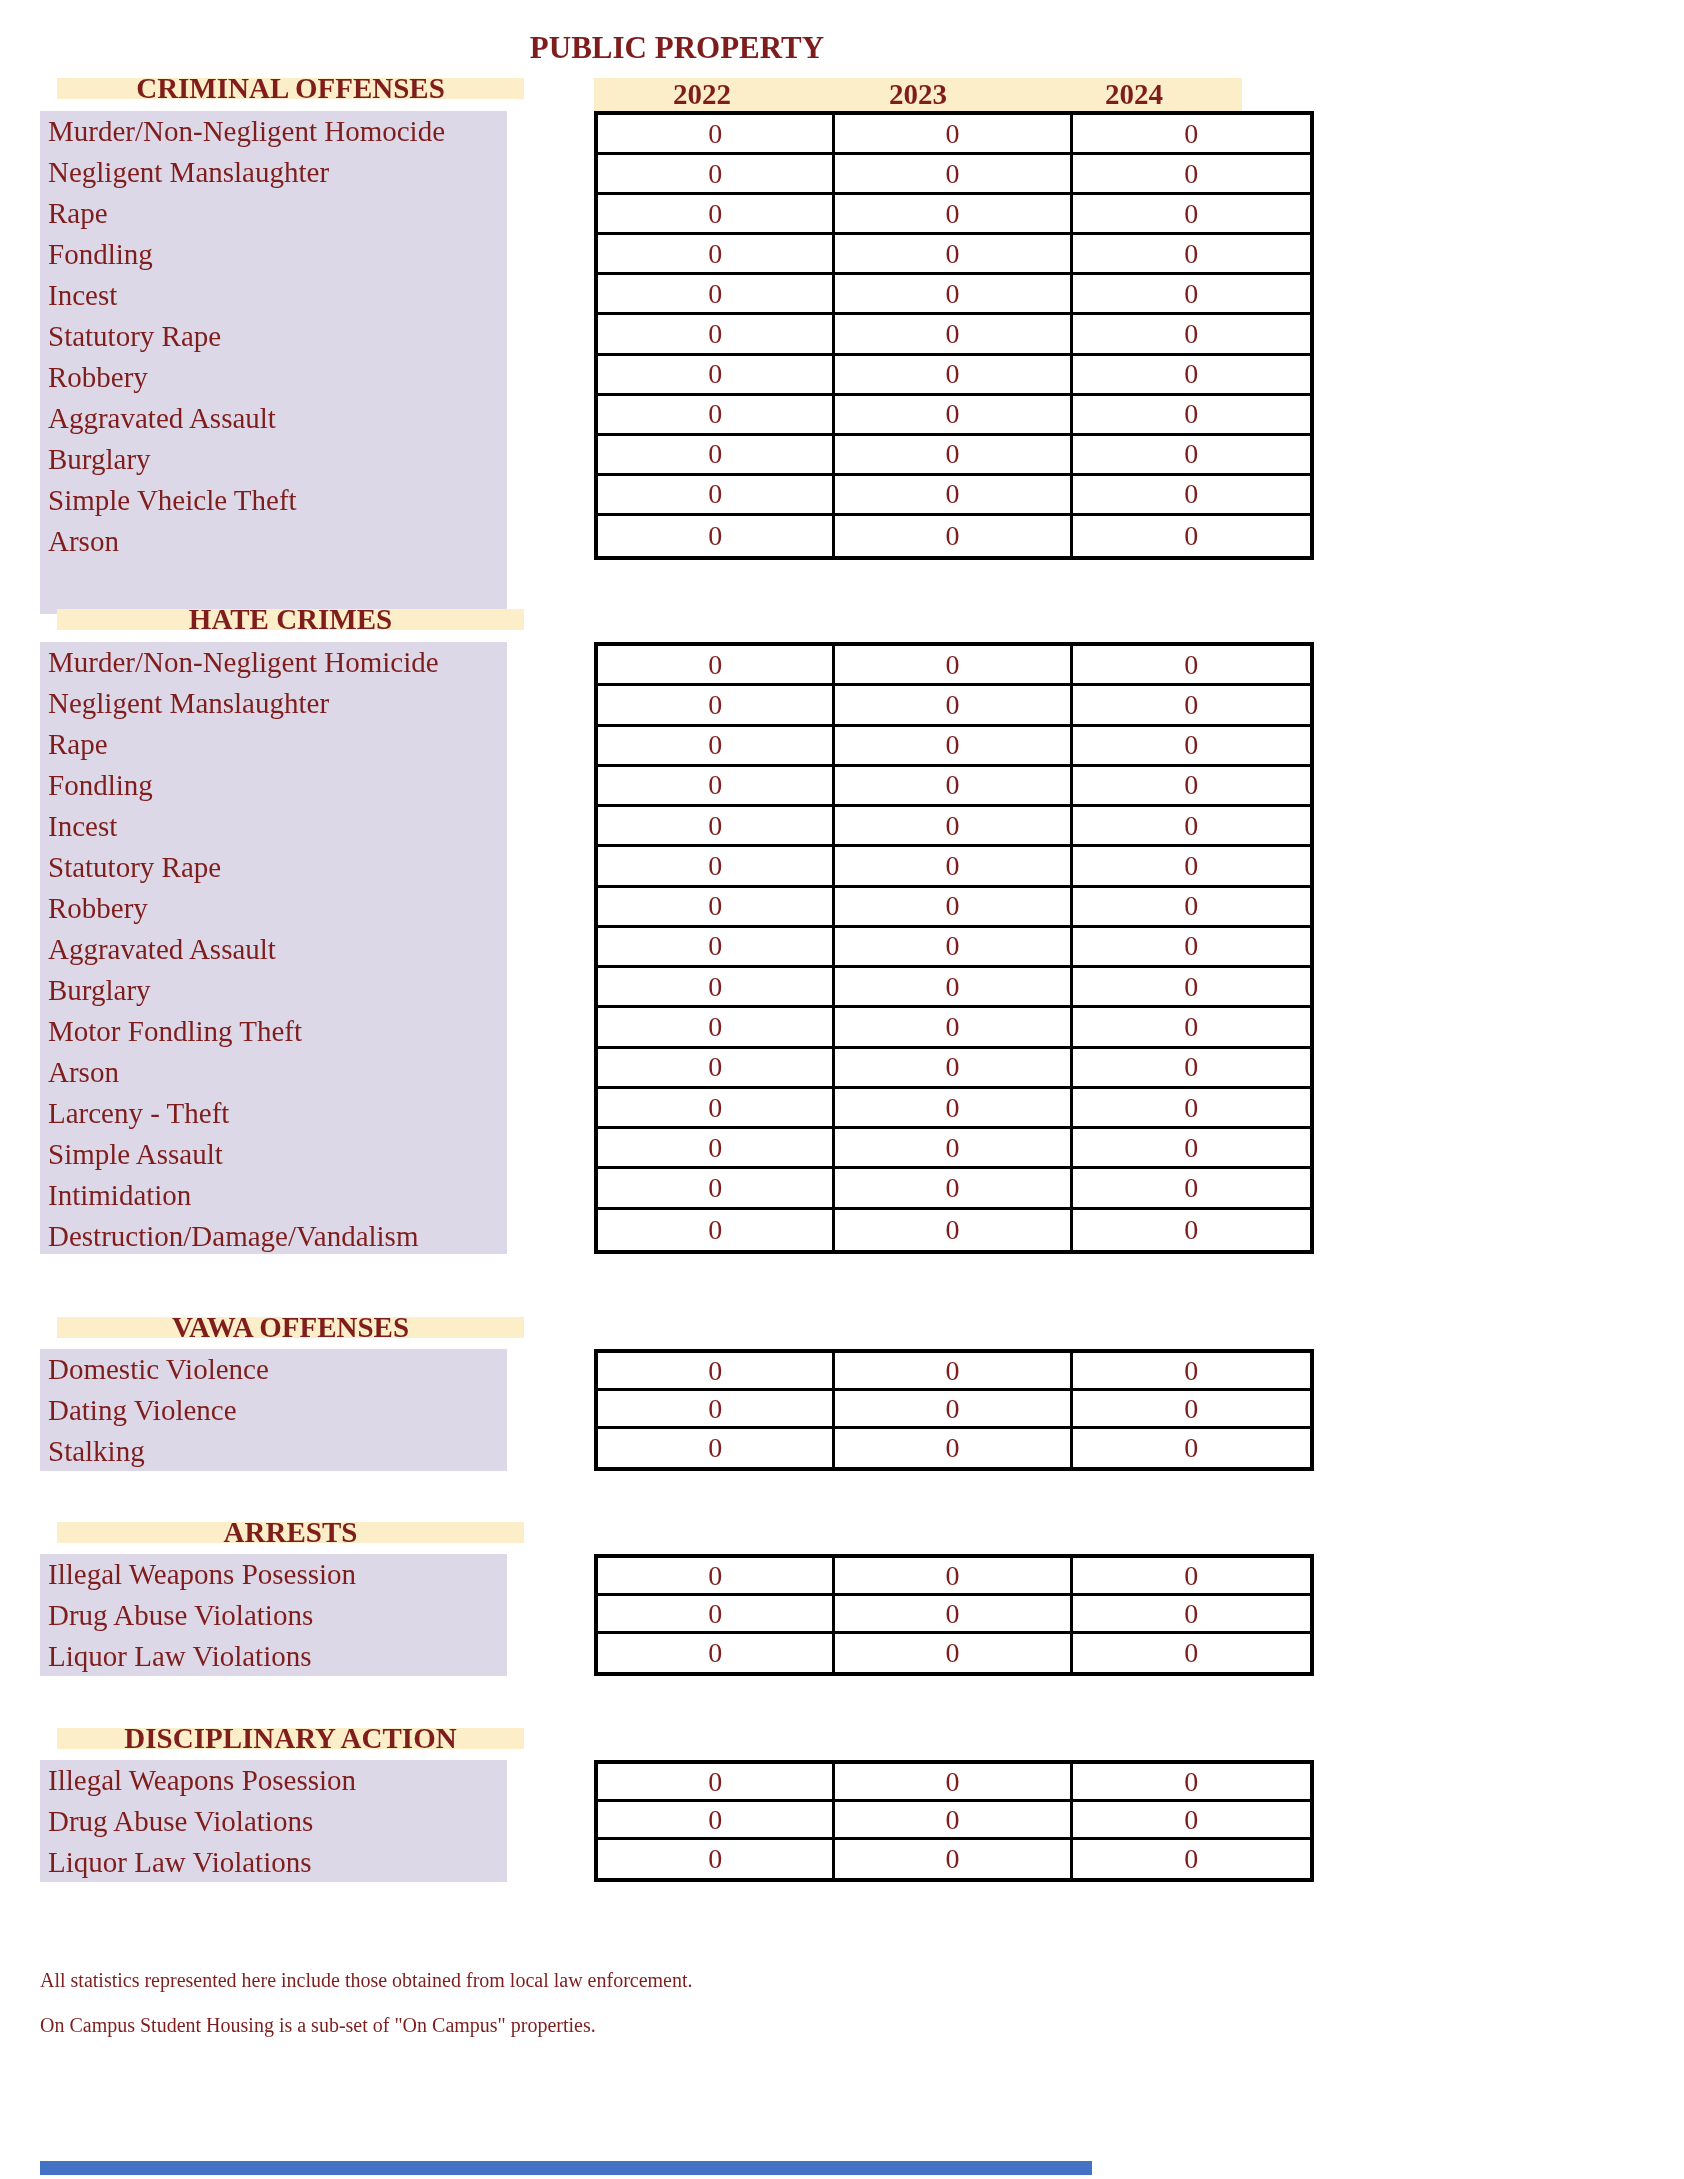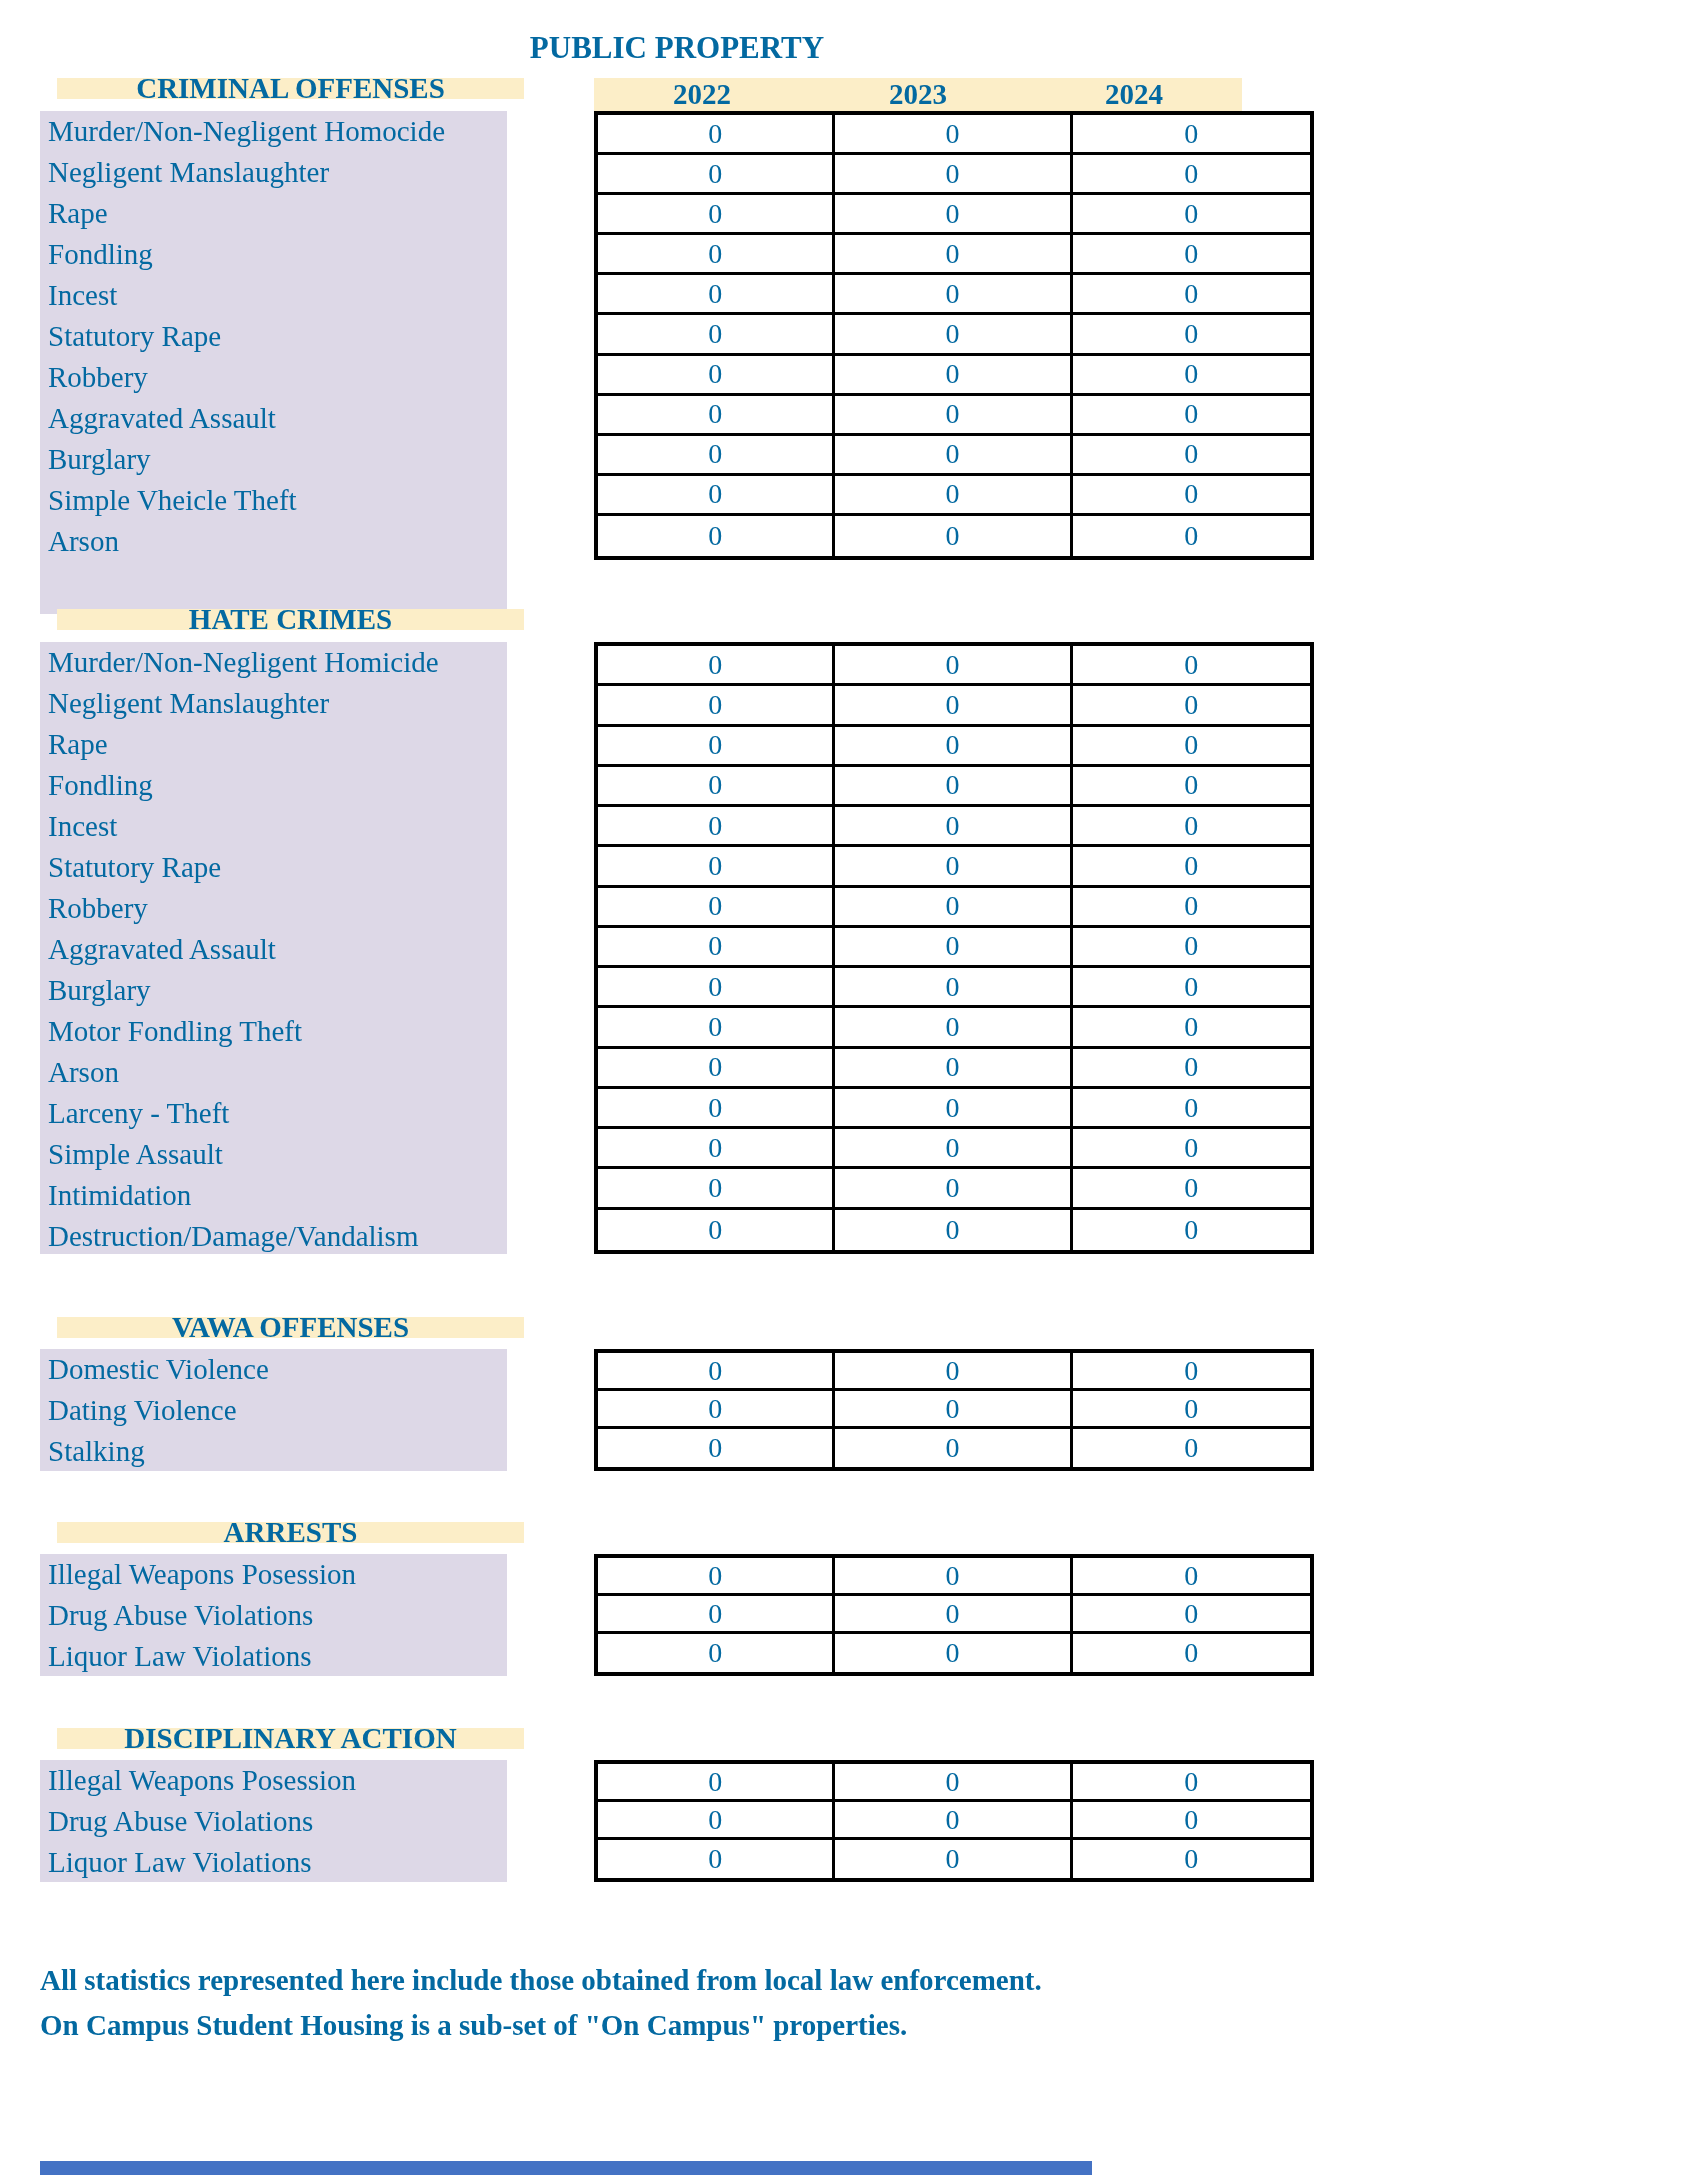--- a/index.html
+++ b/index.html
@@ -1,21 +1,21 @@
 <!DOCTYPE html>
 <html style="--section-header-bg: #FCEEC8; --row-label-bg: #DDD8E7; --grid-border: #000000; --accent-bar: #4472C4;"><head>
 <meta charset="utf-8">
 <style>
   html,body{margin:0;padding:0;background:#fff;}
   .page{
     position:relative;
     width:1684px;height:2179px;
     background:#ffffff;
     font-family:"Liberation Serif","DejaVu Serif",serif;
-    color:#0369a1;
+    color:#7f1d1d;
     overflow:hidden;
   }
   .title{
     position:absolute;top:30px;left:40px;width:1274px;
     text-align:center;font-weight:bold;font-size:31px;line-height:36px;
   }
   .sec-header{
     position:absolute;left:57px;width:467px;height:21px;
     background:var(--section-header-bg,#FCEEC8);
     font-weight:bold;font-size:29px;
@@ -50,21 +50,21 @@
   .cell{
     display:flex;align-items:center;justify-content:center;
     font-size:28px;
     border-right:3px solid var(--grid-border,#000);
     border-bottom:3px solid var(--grid-border,#000);
   }
   .cell.col-last{border-right:none;}
   .cell.row-last{border-bottom:none;}
   .footnotes{
     position:absolute;left:40px;top:1958px;
-    font-size:29px;line-height:45px;font-weight:bold;
+    font-size:20px;line-height:45px;
   }
   .accent-bar{
     position:absolute;left:40px;top:2161px;width:1052px;height:14px;
     background:var(--accent-bar,#4472C4);
   }
 </style>
 </head>
 <body>
 
 <div class="page">

